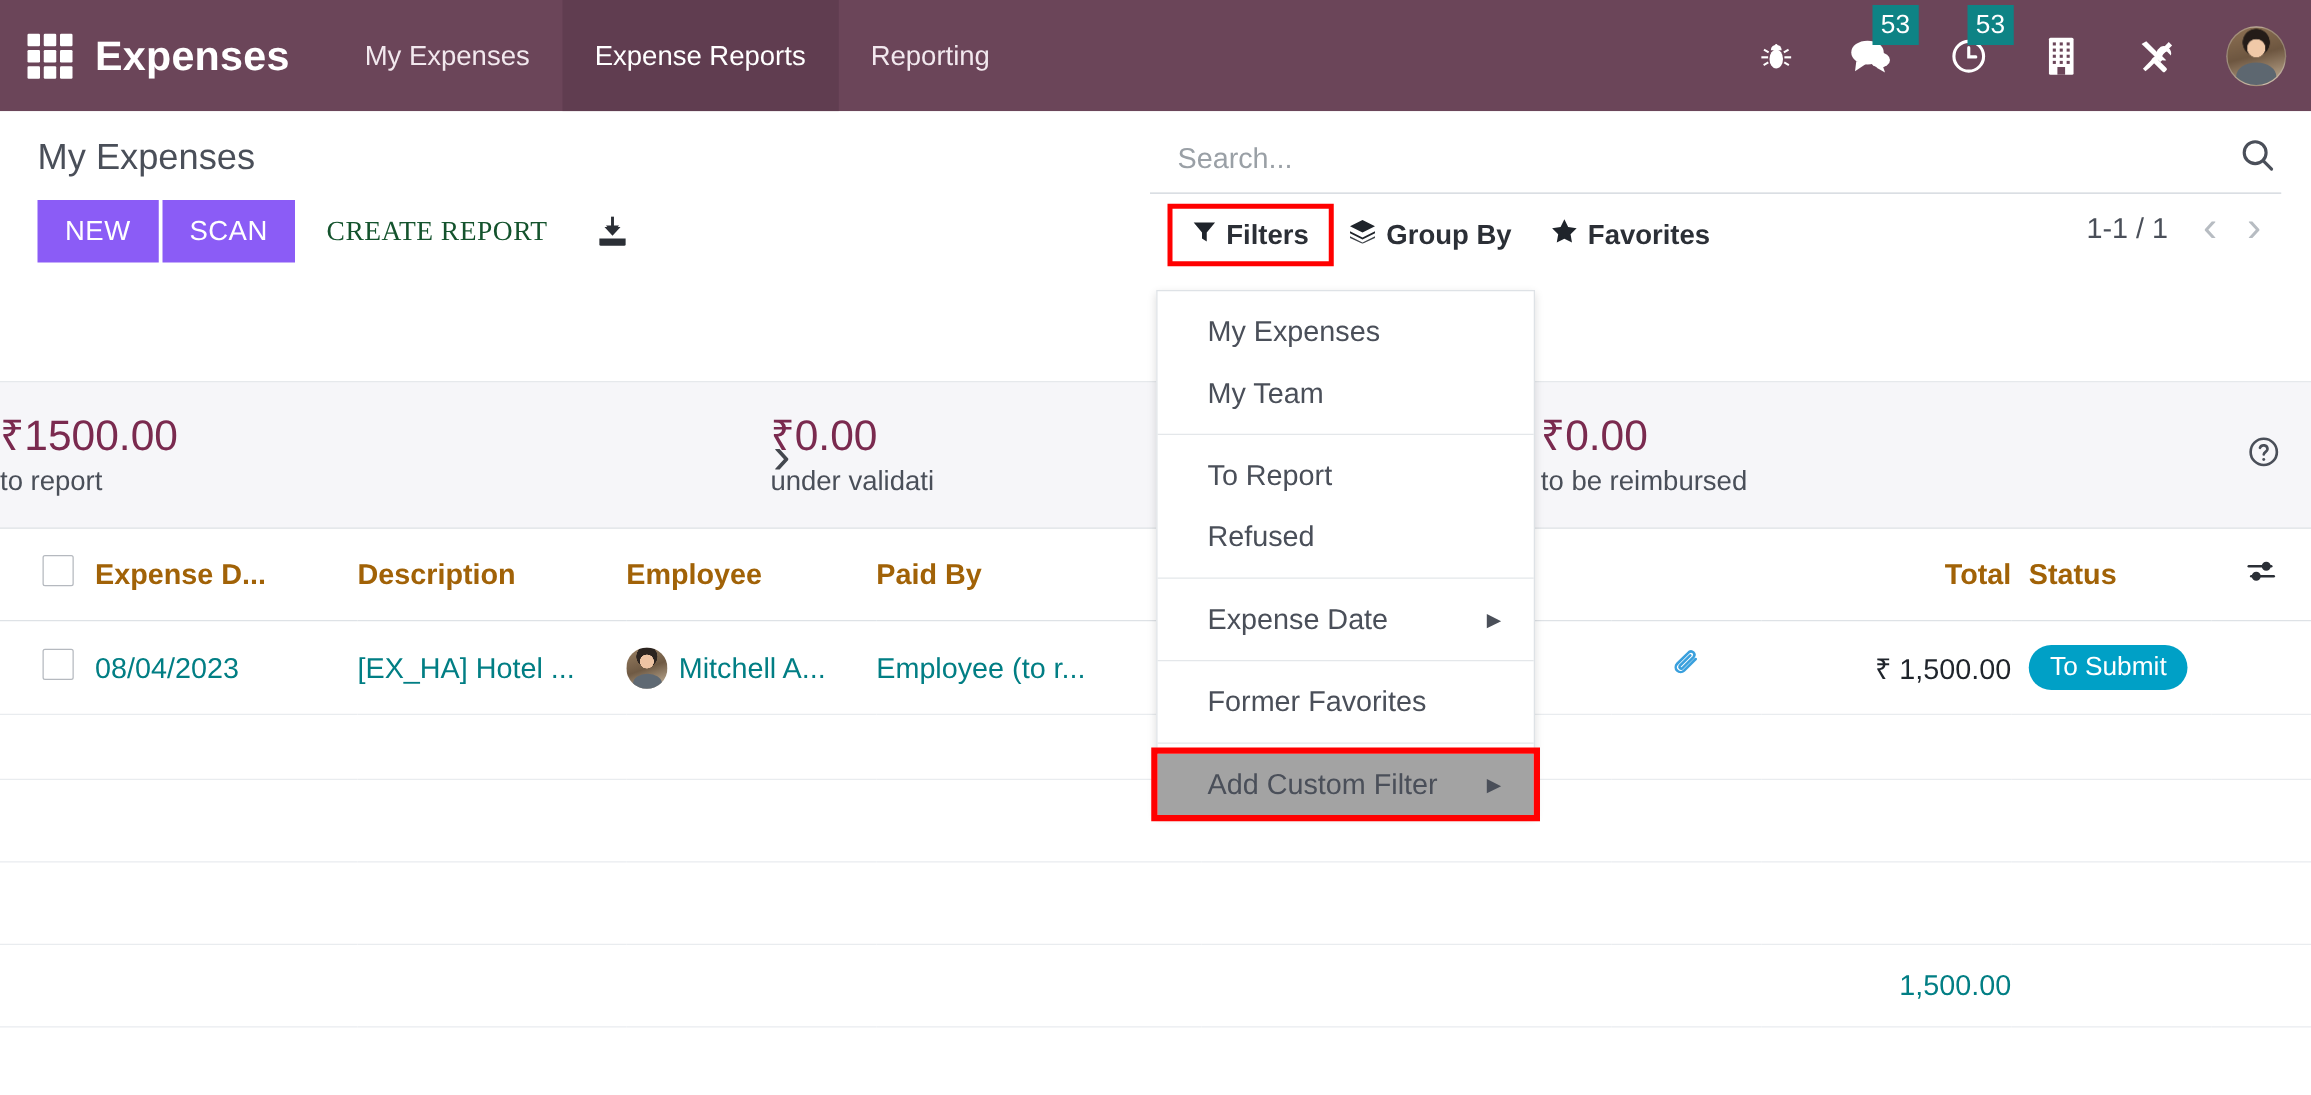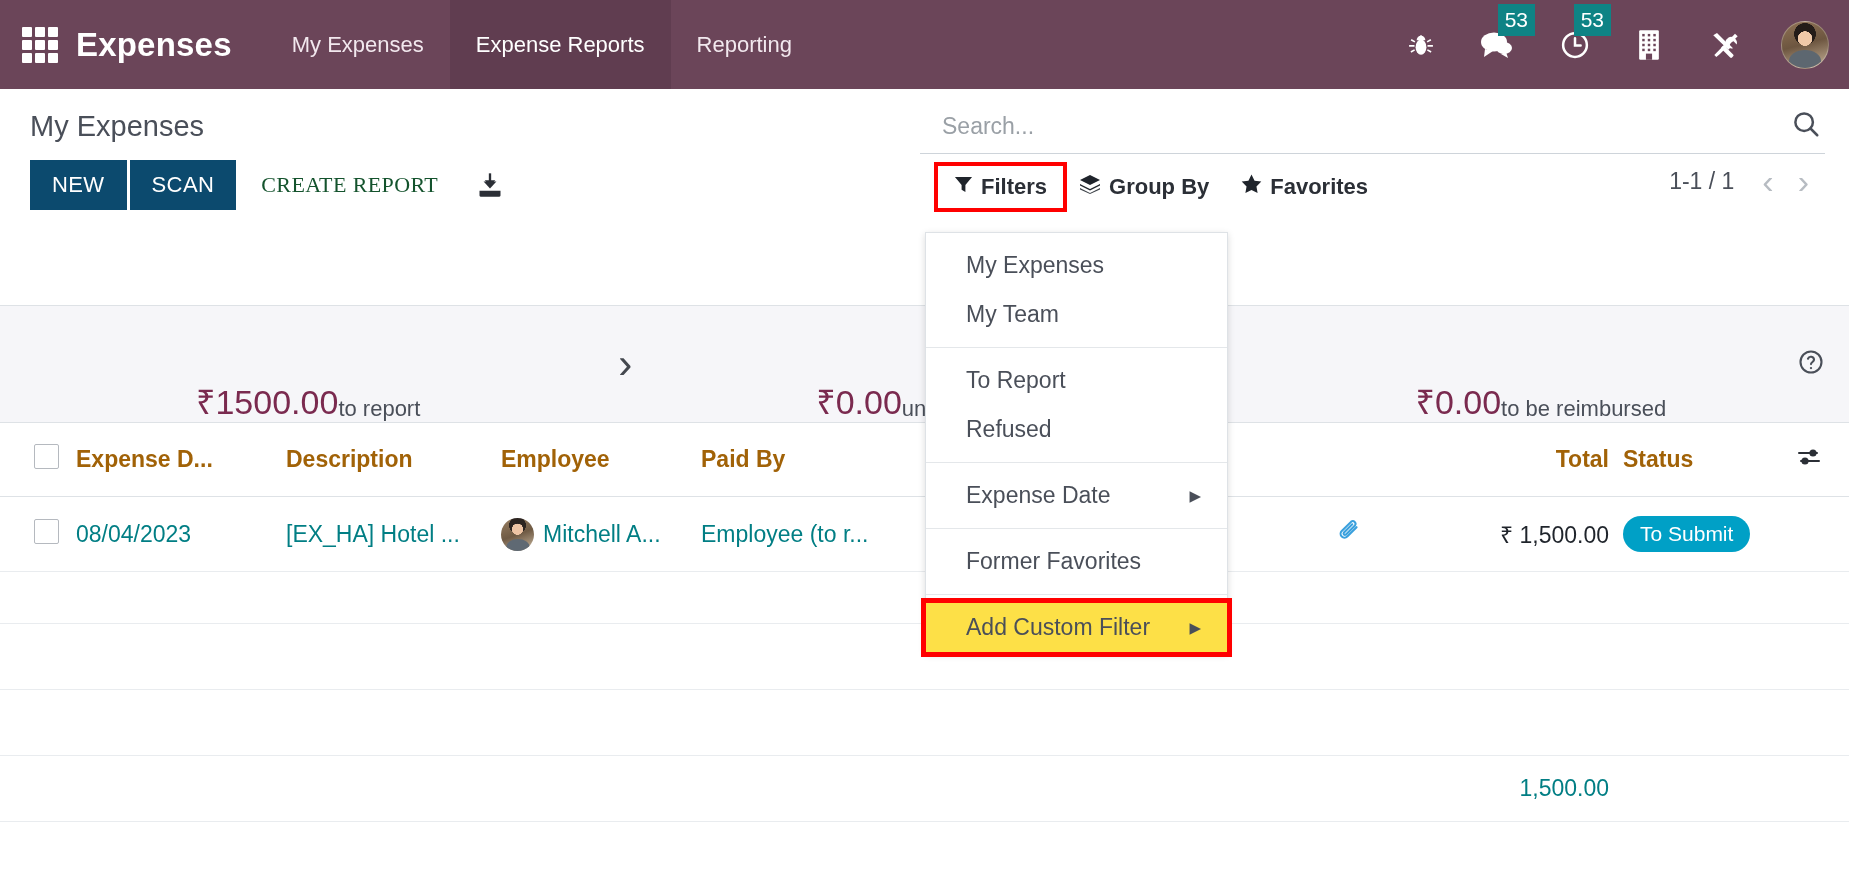--- a/index.html
+++ b/index.html
@@ -96,21 +96,21 @@
     color: #4a4f59;
     padding: 21px 0 0 30px;
     font-weight: 400;
   }
   .cp-buttons {
     display: flex; align-items: center;
     padding: 17px 0 0 30px;
     gap: 0px;
   }
   .btn-primary {
-    background: #0c4a6e;
+    background: #8b5cf6;
     color: #ffffff;
     font-size: 22px;
     letter-spacing: .4px;
     padding: 12px 22px;
     border: none;
     cursor: pointer;
     margin-right: 3px;
     font-family: inherit;
   }
   .btn-text {
@@ -198,38 +198,38 @@
     color: #4a4f59;
     padding: 11px 0 11px 40px;
     cursor: pointer;
     display: flex; align-items: center; justify-content: space-between;
     white-space: nowrap;
   }
   .dd-caret { margin-right: 26px; color: #4a4f59; font-size: 15px; }
   .dd-sep { height: 1px; background: #e4e7ea; margin: 8px 0; }
   .dd-item.highlight {
     outline: 5px solid #ff0000;
-    background: #fde047;
+    background: #a3a3a3;
     position: relative;
     z-index: 32;
   }
 
   
   .kpi-band {
     height: 117px;
     background: #f6f6f9;
     border-bottom: 1px solid #dee2e6;
     display: flex;
     align-items: stretch;
     position: relative;
   }
   .kpi {
     flex: 1;
-    display: flex; flex-direction: row;
-    align-items: flex-end; justify-content: center;
+    display: flex; flex-direction: column;
+    align-items: flex-start; justify-content: center;
     position: relative;
   }
   .kpi-value {
     font-size: 34px;
     color: #7a2a4f;
     font-weight: 400;
     line-height: 1.15;
   }
   .kpi-label {
     font-size: 22px;

